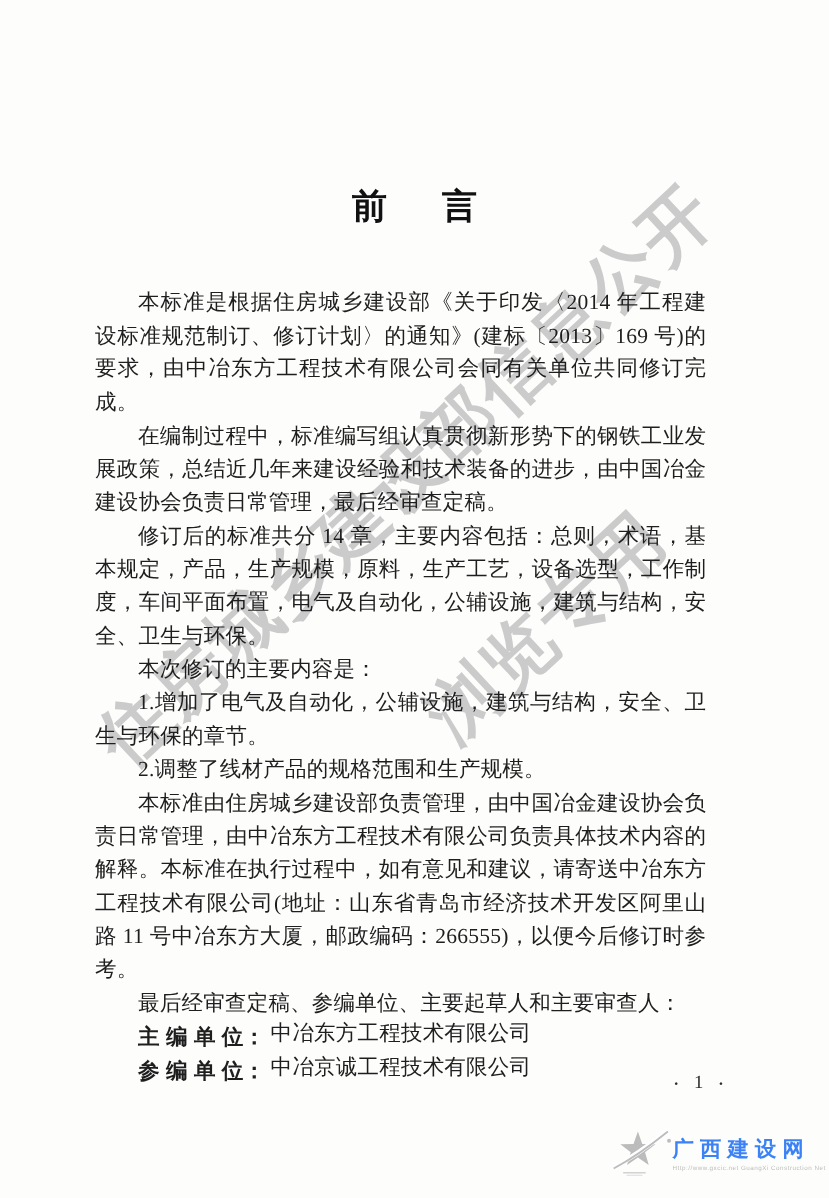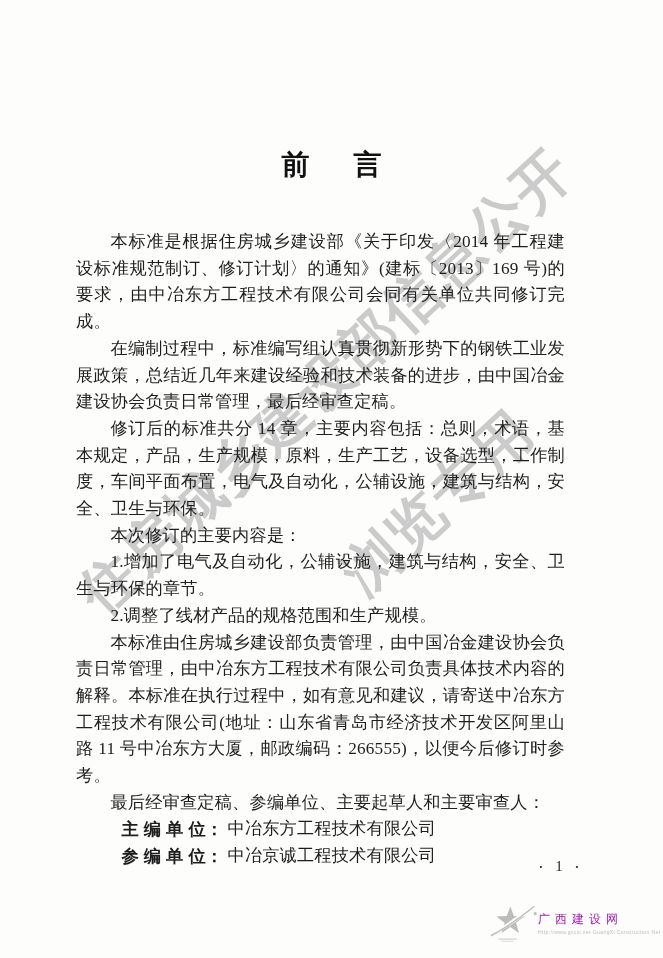--- a/index.html
+++ b/index.html
@@ -54,29 +54,29 @@
     font-size: 17.2px;
     line-height: 26.7px;
     letter-spacing: 0.2px;
   }
   .para {
     text-indent: 2em;
     text-align: justify;
     text-justify: inter-character;
   }
   .org-block { padding-left: 2em; }
-  .org-row { display: flex; margin-left: 11px; }
+  .org-row { display: flex; }
   .org-label {
     flex: 0 0 106px;
     font-family: "Liberation Sans", "DejaVu Sans", sans-serif;
     font-weight: 700;
     white-space: nowrap;
   }
   .org-label.empty { flex: 0 0 106px; }
-  .org-value { white-space: nowrap; }
+  .org-value { white-space: nowrap; font-family: Liberation Mono, monospace; }
 
   
   .page-number {
     position: absolute;
     top: 858px; right: 84px;
     z-index: 1;
     font-size: 15px;
     color: #2a2a2a;
     display: flex;
     align-items: center;
@@ -92,24 +92,25 @@
     z-index: 1;
     display: flex;
     align-items: center;
     color: #b3b3b3;
     user-select: none;
   }
   .footer-logo .mark { flex: 0 0 48px; }
   .footer-logo .names { display: flex; flex-direction: column; }
   .site-name {
     font-family: "Liberation Serif", serif;
-    font-size: 12px;
+    font-size: 17px;
     letter-spacing: 5px;
-    color: #a21caf;
+    color: #3b82f6;
     white-space: nowrap;
+    font-weight: bold;
   }
   .tagline {
     font-family: "Liberation Sans", sans-serif;
     font-size: 5px;
     letter-spacing: 0.4px;
     color: #bdbdbd;
     white-space: nowrap;
     margin-top: 1px;
   }
 </style>

